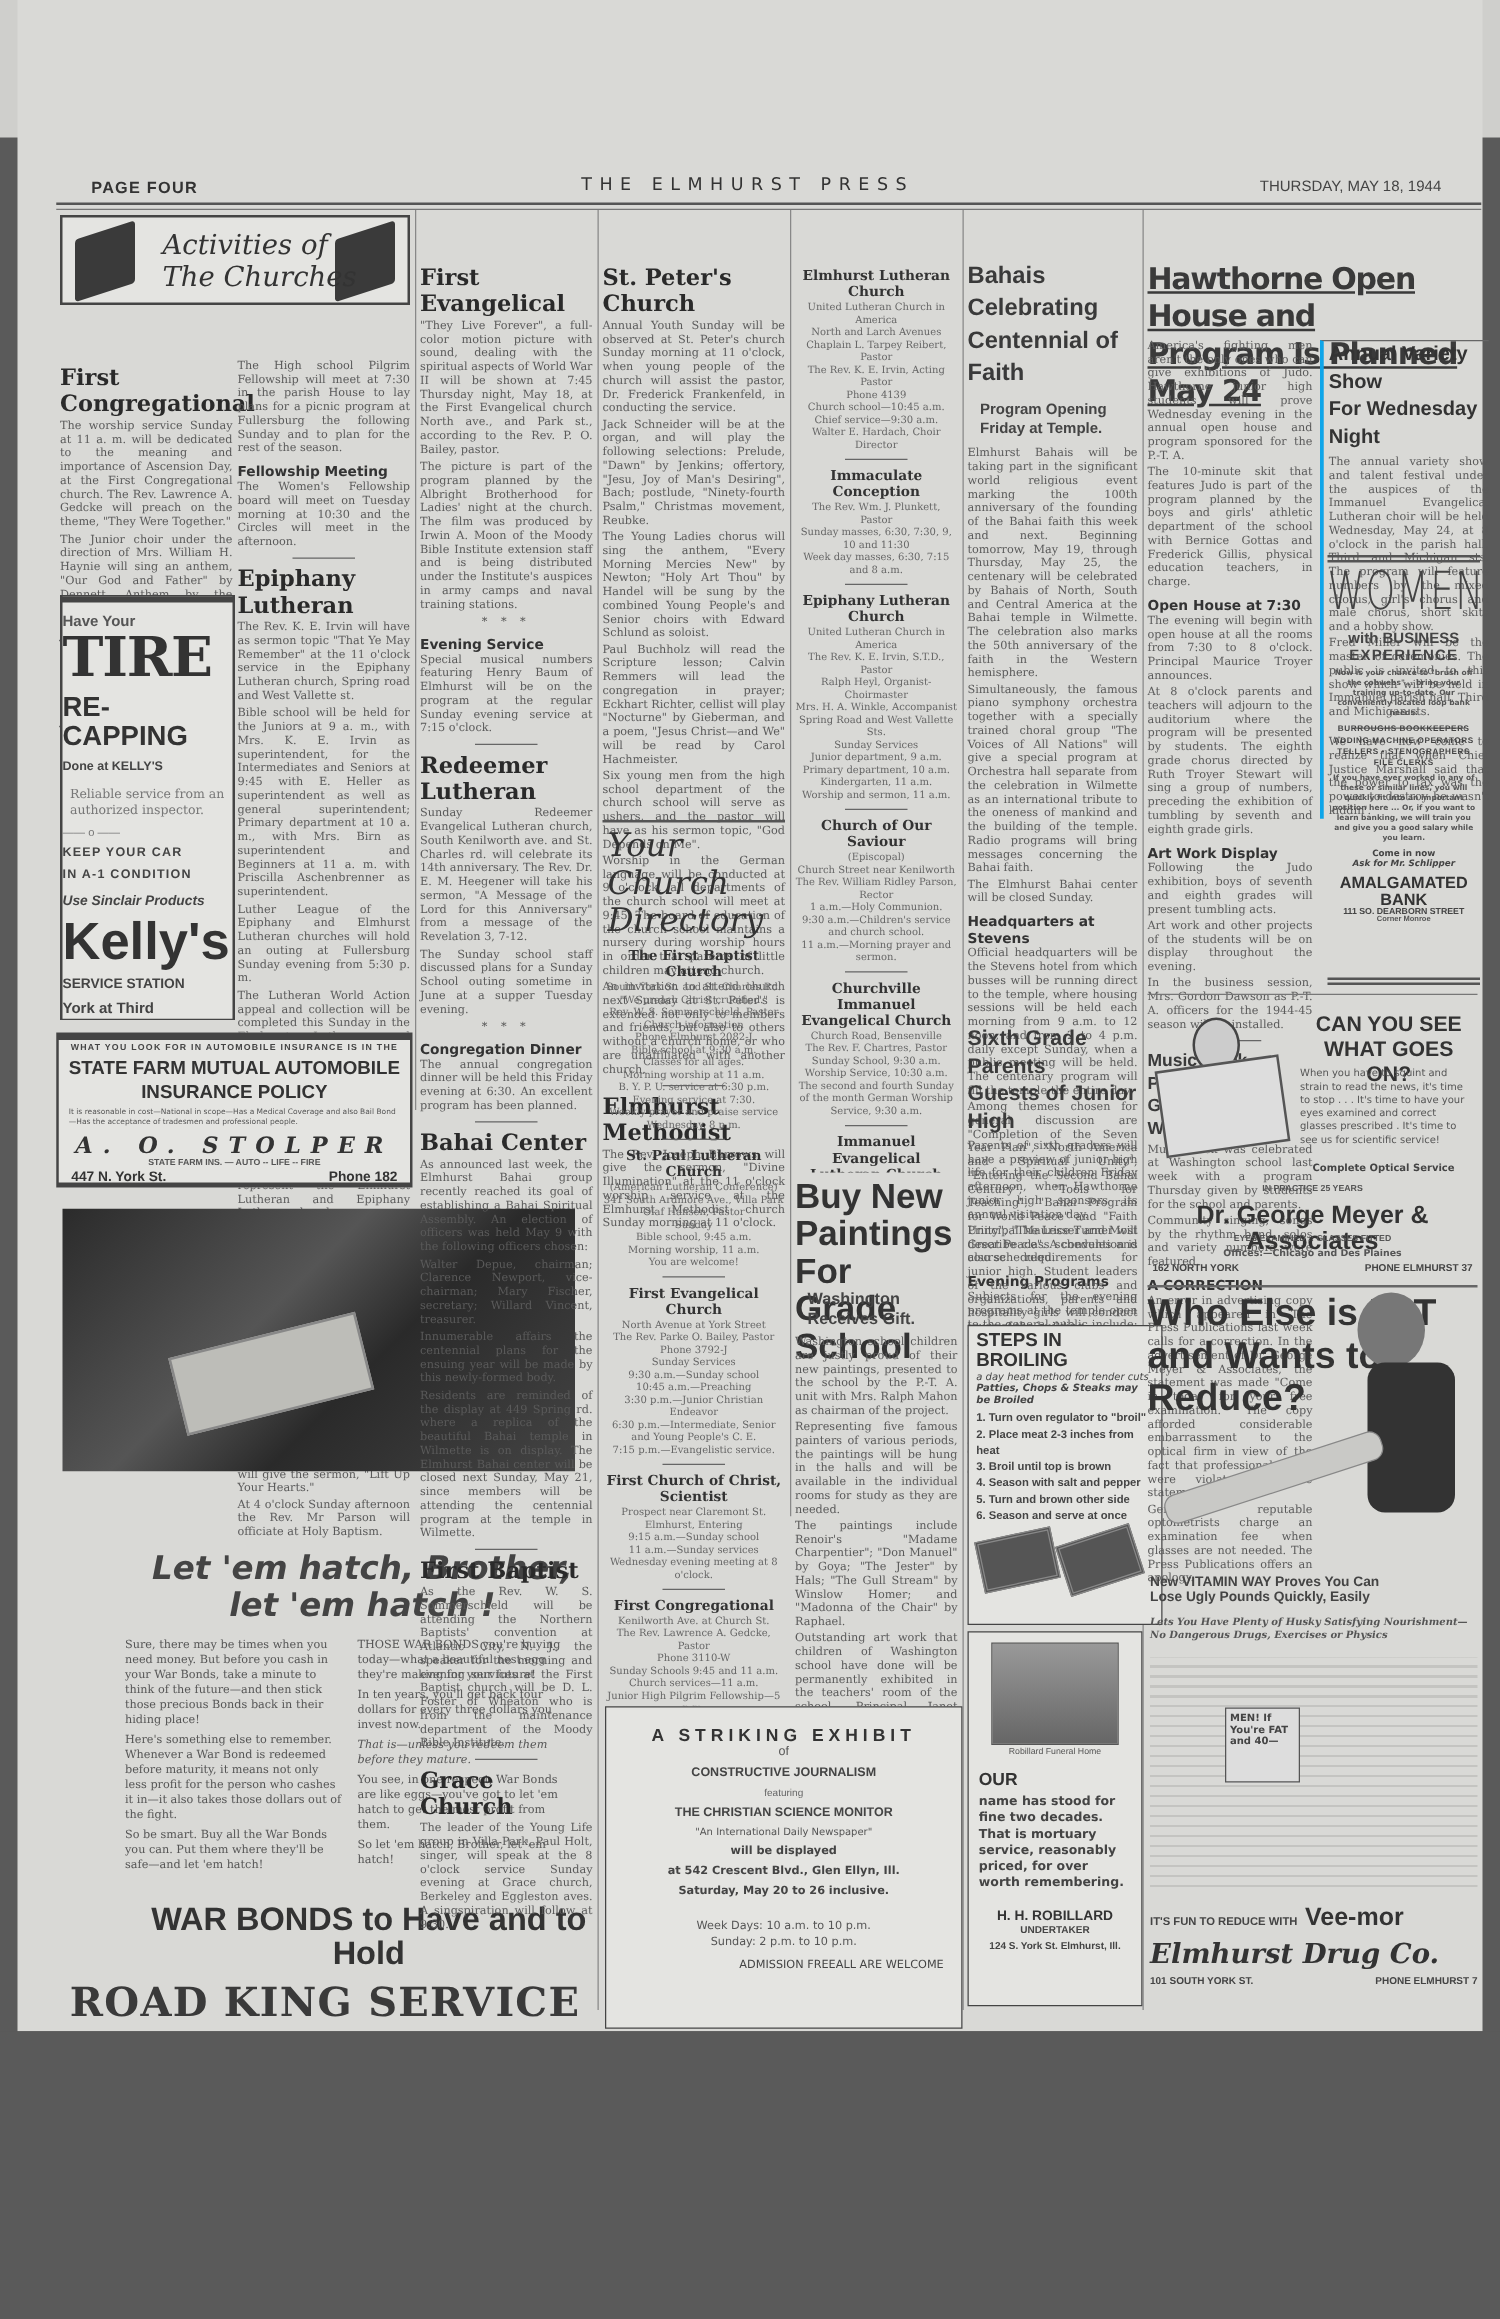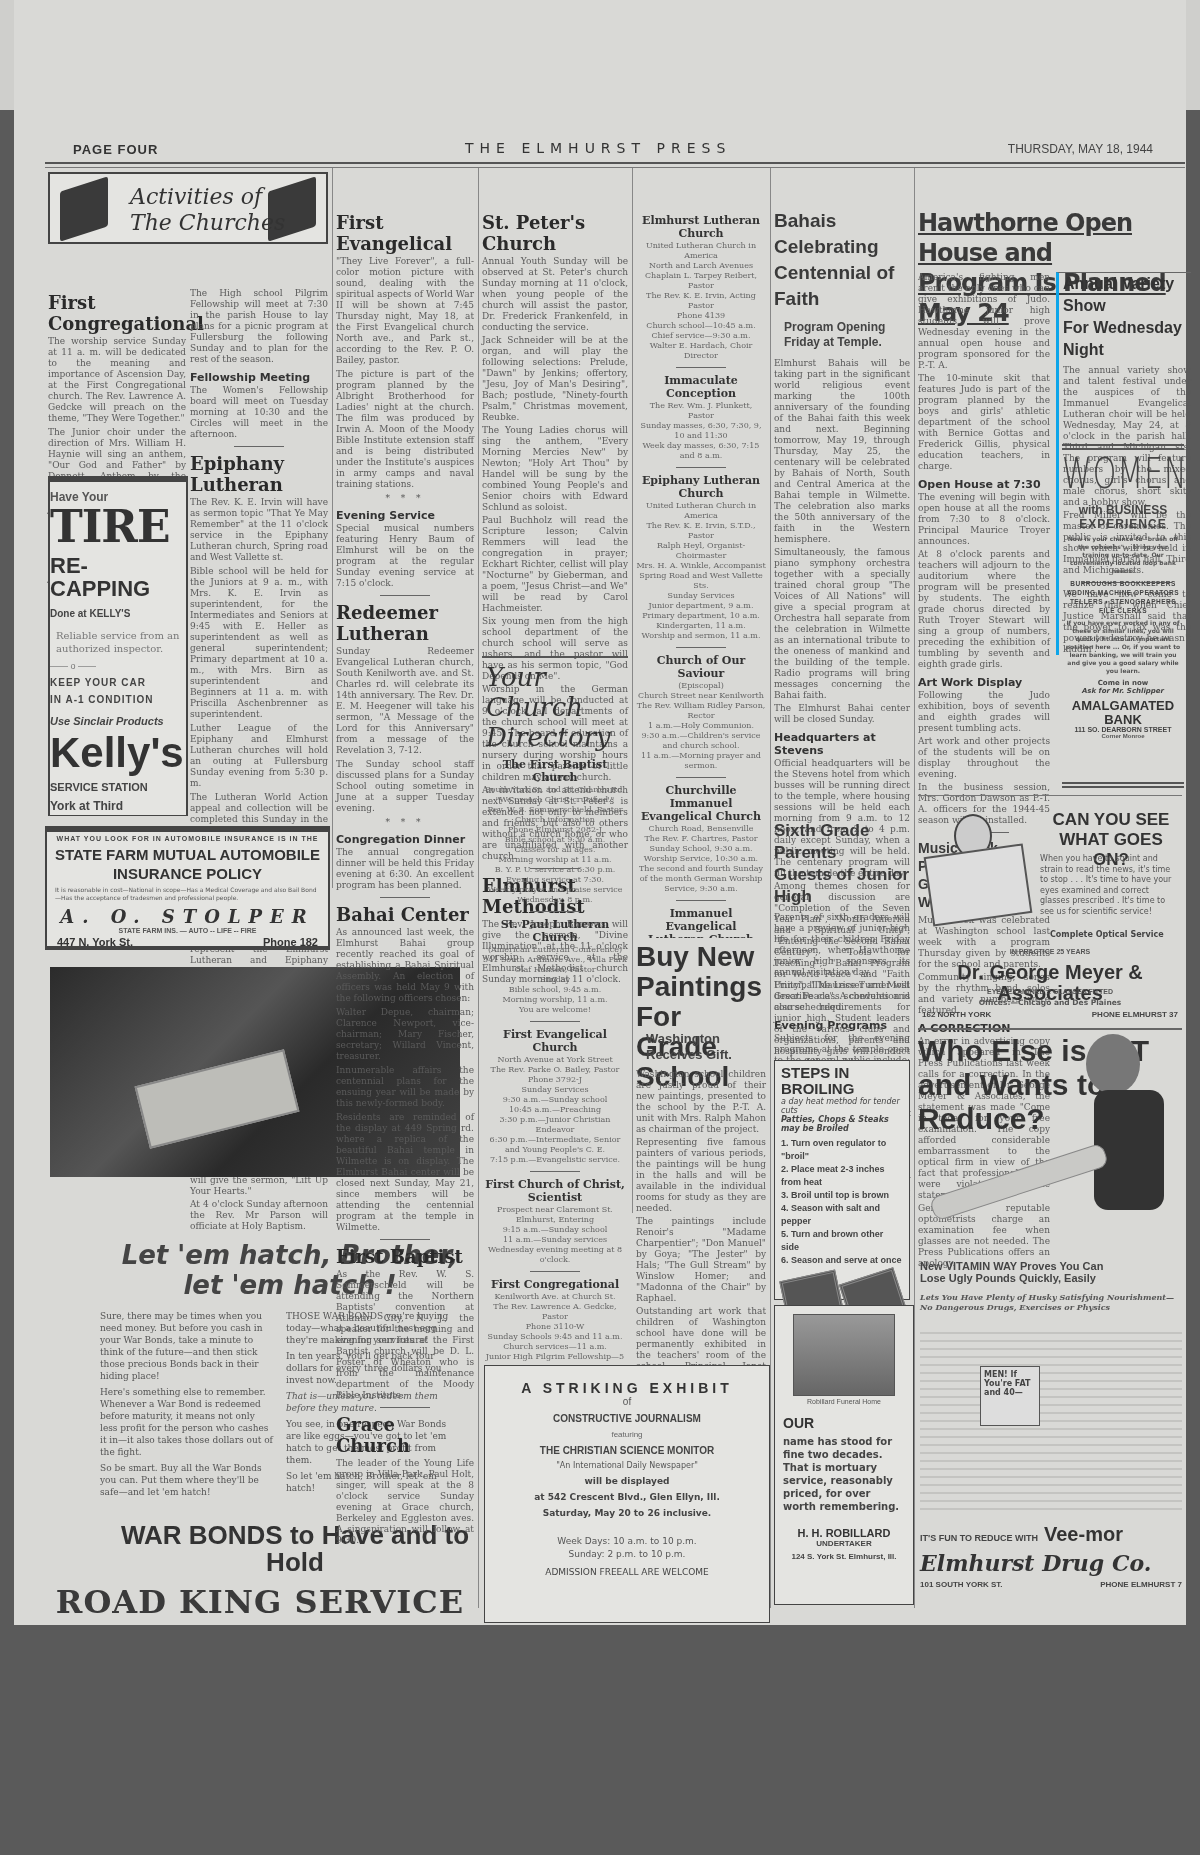--- a/index.html
+++ b/index.html
@@ -289,21 +289,21 @@
   <div style="font:10px sans-serif;color:#555;">of</div>
   <div style="font:700 10px 'Liberation Sans',sans-serif;color:#444;margin-top:6px;">CONSTRUCTIVE JOURNALISM</div>
   <div style="font:8px sans-serif;color:#666;margin-top:6px;">featuring</div>
   <div style="font:700 10px 'Liberation Sans',sans-serif;color:#444;margin-top:6px;">THE CHRISTIAN SCIENCE MONITOR</div>
   <div style="font:8px 'DejaVu Sans',sans-serif;color:#555;margin-top:5px;">"An International Daily Newspaper"</div>
   <div style="font:700 9px 'DejaVu Sans',sans-serif;color:#444;margin-top:6px;">will be displayed</div>
   <div style="font:700 9px 'DejaVu Sans',sans-serif;color:#444;margin-top:6px;">at 542 Crescent Blvd., Glen Ellyn, Ill.</div>
   <div style="font:700 9px 'DejaVu Sans',sans-serif;color:#444;margin-top:6px;">Saturday, May 20 to 26 inclusive.</div>
   <div style="font:9px 'DejaVu Sans',sans-serif;color:#555;margin-top:18px;">Week Days: 10 a.m. to 10 p.m.</div>
   <div style="font:9px 'DejaVu Sans',sans-serif;color:#555;margin-top:3px;">Sunday: 2 p.m. to 10 p.m.</div>
-  <div style="display:flex;justify-content:center;font:9px 'DejaVu Sans',sans-serif;color:#444;padding:8px 14px 0;">
+  <div style="display:flex;justify-content:flex-end;font:9px 'DejaVu Sans',sans-serif;color:#444;padding:8px 14px 0;">
     <span>ADMISSION FREE</span>
     <span>ALL ARE WELCOME</span>
   </div>
 </div>
 
 <div class="col" style="left:636px;width:130px;height:730px;overflow:hidden;">
   <div id="col4-list">
       <div>
         <div class="dirname">Elmhurst Lutheran Church</div>
         <div class="dirline">United Lutheran Church in America</div>
@@ -383,21 +383,21 @@
     <div>Sixth Grade Parents</div>
     <div>Guests of Junior High</div>
   </div>
   <p class="body" style="margin:4px 0 2px;">Parents of sixth graders will have a preview of junior high life for their children Friday afternoon, when Hawthorne junior high sponsors its annual visitation day.</p>
   <p class="body" style="margin:0 0 2px;">Principal Maurice Turner will describe class schedules and course requirements for junior high. Student leaders of the various clubs and organizations, parents and hospitality girls will conduct tours of the building.</p>
   <p class="body" style="margin:0 0 4px;">After the tours, the guests will assemble in the gymnasium, where a home talent program will be presented, and girls in one of the home economics classes will serve tea.</p>
   <div class="short"></div>
   <p class="body" style="margin:0;">The Nazis claim a new secret bomb which, when it explodes, freezes everything within 500 yards. Why shouldn't it be a good idea to try to freeze the Russian front?</p>
 </div>
 
-<div class="box" style="left:774px;top:1060px;width:136px;height:240px;border-width:1px;">
+<div class="box" style="left:774px;top:1060px;width:156px;height:240px;border-width:1px;">
   <div class="cond" style="font-size:15px;padding:4px 6px 0;">STEPS IN BROILING</div>
   <div style="font:italic 8px 'DejaVu Sans',sans-serif;color:#444;padding:0 6px;">a day heat method for tender cuts</div>
   <div style="font:italic 700 8px 'DejaVu Sans',sans-serif;color:#444;padding:0 6px 4px;">Patties, Chops &amp; Steaks may be Broiled</div>
   <div id="broil-steps" style="padding:0 6px;">
       <div style="font: 700 9px / 13px &quot;Liberation Sans&quot;, sans-serif; color: rgb(68, 68, 68);">1. Turn oven regulator to "broil"</div>
       <div style="font: 700 9px / 13px &quot;Liberation Sans&quot;, sans-serif; color: rgb(68, 68, 68);">2. Place meat 2-3 inches from heat</div>
       <div style="font: 700 9px / 13px &quot;Liberation Sans&quot;, sans-serif; color: rgb(68, 68, 68);">3. Broil until top is brown</div>
       <div style="font: 700 9px / 13px &quot;Liberation Sans&quot;, sans-serif; color: rgb(68, 68, 68);">4. Season with salt and pepper</div>
       <div style="font: 700 9px / 13px &quot;Liberation Sans&quot;, sans-serif; color: rgb(68, 68, 68);">5. Turn and brown other side</div>
       <div style="font: 700 9px / 13px &quot;Liberation Sans&quot;, sans-serif; color: rgb(68, 68, 68);">6. Season and serve at once</div>

